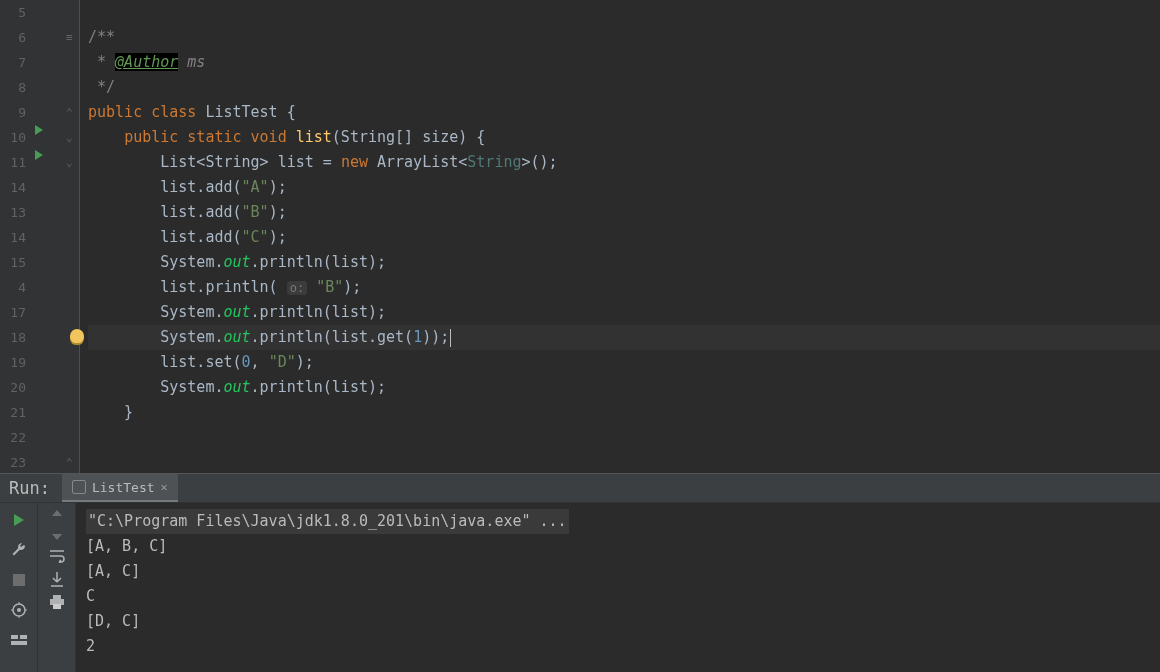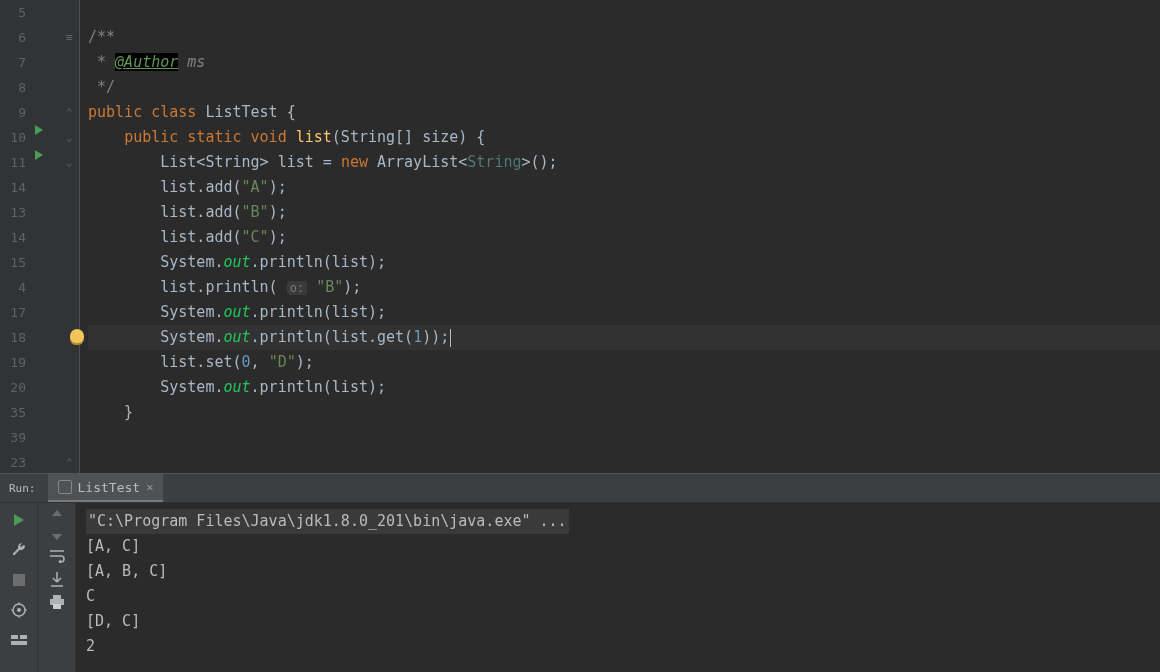--- a/index.html
+++ b/index.html
@@ -98,21 +98,21 @@
     flex-direction: column;
   }
   .run-tabbar {
     height: 29px;
     background: #3c3f41;
     display: flex;
     align-items: center;
     padding-left: 9px;
     border-bottom: 1px solid #323232;
   }
-  .run-label { font-size: 11px; color: #bbbbbb; margin-right: 12px; }
+  .run-label { font-size: 17px; color: #bbbbbb; margin-right: 12px; }
   .run-tab {
     display: flex;
     align-items: center;
     gap: 6px;
     height: 100%;
     padding: 0 10px;
     background: #4e5254;
     border-bottom: 2px solid #757a7d;
     font-size: 13px;
     color: #bbbbbb;
@@ -172,22 +172,22 @@
       <div class="gutter-line">11</div>
       <div class="gutter-line">14</div>
       <div class="gutter-line">13</div>
       <div class="gutter-line">14</div>
       <div class="gutter-line">15</div>
       <div class="gutter-line">4</div>
       <div class="gutter-line">17</div>
       <div class="gutter-line">18</div>
       <div class="gutter-line">19</div>
       <div class="gutter-line">20</div>
-      <div class="gutter-line">35</div>
-      <div class="gutter-line">39</div>
+      <div class="gutter-line">21</div>
+      <div class="gutter-line">22</div>
       <div class="gutter-line">23</div>
     </div>
   <div class="run-icons" id="run-icons">
       <div class="marker"></div>
       <div class="marker"></div>
       <div class="marker"></div>
       <div class="marker"></div>
       <div class="marker"></div>
       <div class="marker">
         <svg width="10" height="10" viewBox="0 0 10 10">
@@ -305,20 +305,20 @@
       <div class="tb-icon">
         <svg width="16" height="14" viewBox="0 0 16 14">
             <rect x="4" y="0" width="8" height="4" fill="#afb1b3"></rect>
             <rect x="1" y="4" width="14" height="6" fill="#afb1b3"></rect>
             <rect x="4" y="9" width="8" height="5" fill="#ccc"></rect>
           </svg>
       </div>
     </div>
     <div class="console" id="console">
         <div class="console-line"><span class="cmd-bg">"C:\Program Files\Java\jdk1.8.0_201\bin\java.exe" ...</span></div>
+        <div class="console-line">[A, B, C]</div>
         <div class="console-line">[A, C]</div>
-        <div class="console-line">[A, B, C]</div>
         <div class="console-line">C</div>
         <div class="console-line">[D, C]</div>
         <div class="console-line">2</div>
       </div>
   </div>
 </div>
 
 </body></html>

